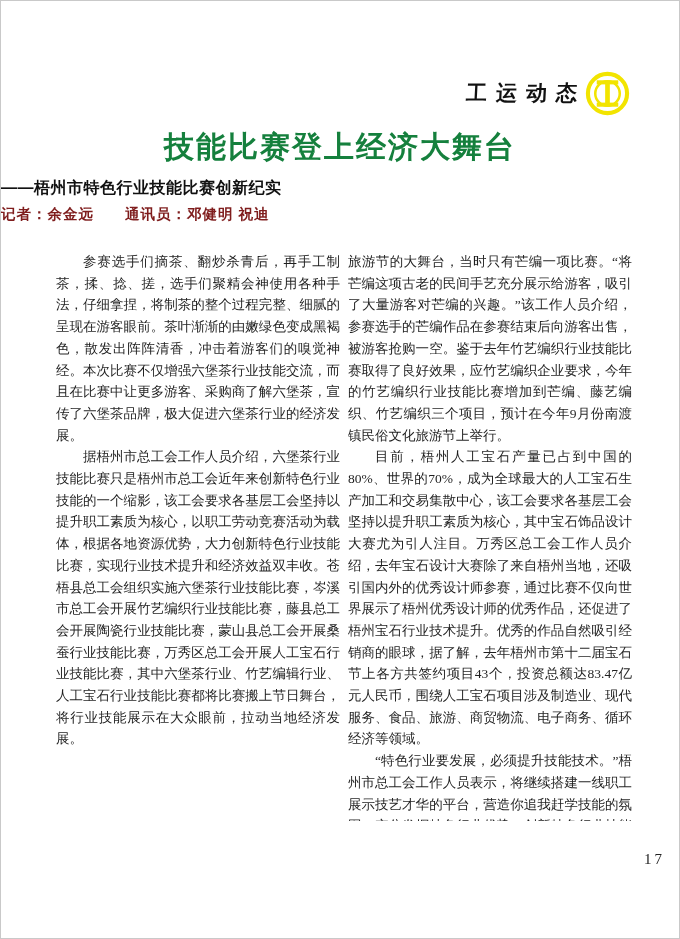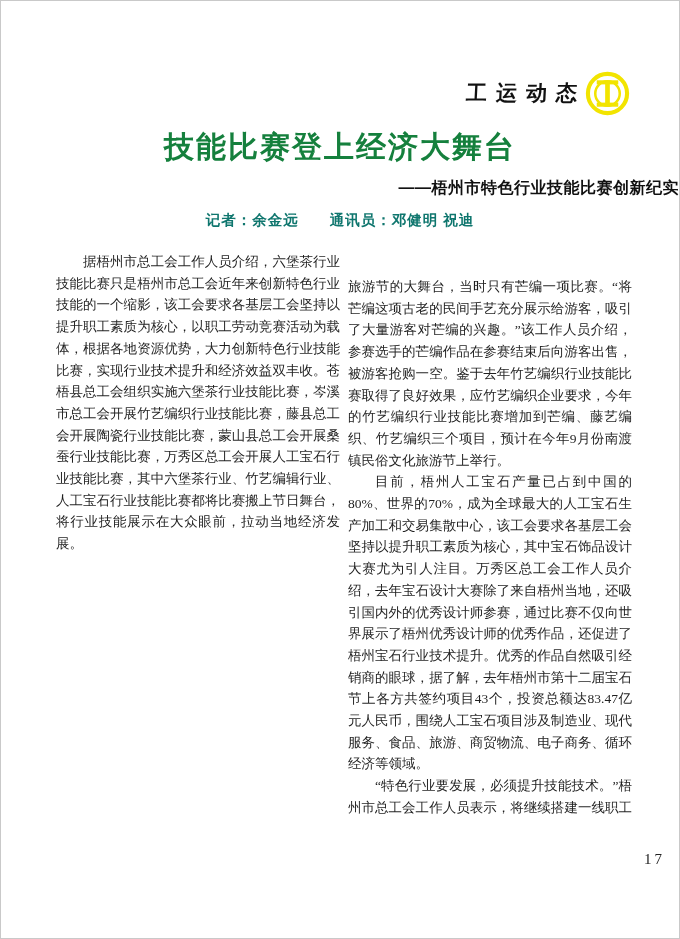--- a/index.html
+++ b/index.html
@@ -27,42 +27,42 @@
   .logo{width:47px;height:47px;flex:0 0 auto;}
   .article-title{
     position:absolute;top:126px;left:0;width:100%;
     text-align:center;
     font-size:30px;font-weight:bold;letter-spacing:2px;
     color:#15803d;
     font-family:"Liberation Serif","DejaVu Serif",serif;
   }
   .article-subtitle{
     position:absolute;top:177px;left:0;width:100%;
-    text-align:right;
+    text-align:left;
     font-family:"Liberation Sans","DejaVu Sans",sans-serif;
     font-size:16px;font-weight:bold;letter-spacing:0.5px;color:#111;
   }
   .article-byline{
-    position:absolute;top:210px;left:0;width:100%;
-    text-align:center;
+    position:absolute;top:204px;left:0;width:100%;
+    text-align:left;
     font-family:"Liberation Sans","DejaVu Sans",sans-serif;
-    font-size:14.5px;font-weight:bold;letter-spacing:1px;color:#0f766e;
+    font-size:14.5px;font-weight:bold;letter-spacing:1px;color:#7f1d1d;
   }
   .col{
     position:absolute;top:250px;width:284px;height:570px;
     font-size:13.5px;line-height:21.7px;
     text-align:justify;
     text-justify:inter-ideograph;
     overflow:hidden;
     color:#1f1f1f;
   }
   .col-left{left:55px;}
   .col-right{left:347px;}
   .col p{margin:0;text-indent:2em;}
-  .col p.no-indent{text-indent:0;margin-top:25px;}
+  .col p.no-indent{text-indent:0;}
   .page-number{
     position:absolute;left:595px;top:850px;
     font-size:15px;letter-spacing:3px;color:#222;
     font-family:"Liberation Serif","DejaVu Serif",serif;
     margin-left:48px;
   }
 </style>
 </head>
 <body>
 
@@ -75,20 +75,21 @@
     <rect x="13" y="33.3" width="22" height="4.2" fill="#f2e400"></rect>
     <rect x="21.6" y="12" width="4.8" height="24" fill="#f2e400"></rect>
   </svg>
 </div>
 
 <div class="article-title">技能比赛登上经济大舞台</div>
 <div class="article-subtitle">——梧州市特色行业技能比赛创新纪实</div>
 <div class="article-byline">记者：余金远　　通讯员：邓健明 祝迪</div>
 
 <div class="col col-left">
+  <p>参赛选手们摘茶、翻炒杀青后，再手工制茶，揉、捻、搓，选手们聚精会神使用各种手法，仔细拿捏，将制茶的整个过程完整、细腻的呈现在游客眼前。茶叶渐渐的由嫩绿色变成黑褐色，散发出阵阵清香，冲击着游客们的嗅觉神经。本次比赛不仅增强六堡茶行业技能交流，而且在比赛中让更多游客、采购商了解六堡茶，宣传了六堡茶品牌，极大促进六堡茶行业的经济发展。</p>
   <p>据梧州市总工会工作人员介绍，六堡茶行业技能比赛只是梧州市总工会近年来创新特色行业技能的一个缩影，该工会要求各基层工会坚持以提升职工素质为核心，以职工劳动竞赛活动为载体，根据各地资源优势，大力创新特色行业技能比赛，实现行业技术提升和经济效益双丰收。苍梧县总工会组织实施六堡茶行业技能比赛，岑溪市总工会开展竹艺编织行业技能比赛，藤县总工会开展陶瓷行业技能比赛，蒙山县总工会开展桑蚕行业技能比赛，万秀区总工会开展人工宝石行业技能比赛，其中六堡茶行业、竹艺编辑行业、人工宝石行业技能比赛都将比赛搬上节日舞台，将行业技能展示在大众眼前，拉动当地经济发展。</p>
 
 </div>
 
 <div class="col col-right">
   <p class="no-indent">旅游节的大舞台，当时只有芒编一项比赛。“将芒编这项古老的民间手艺充分展示给游客，吸引了大量游客对芒编的兴趣。”该工作人员介绍，参赛选手的芒编作品在参赛结束后向游客出售，被游客抢购一空。鉴于去年竹艺编织行业技能比赛取得了良好效果，应竹艺编织企业要求，今年的竹艺编织行业技能比赛增加到芒编、藤艺编织、竹艺编织三个项目，预计在今年9月份南渡镇民俗文化旅游节上举行。</p>
   <p>目前，梧州人工宝石产量已占到中国的80%、世界的70%，成为全球最大的人工宝石生产加工和交易集散中心，该工会要求各基层工会坚持以提升职工素质为核心，其中宝石饰品设计大赛尤为引人注目。万秀区总工会工作人员介绍，去年宝石设计大赛除了来自梧州当地，还吸引国内外的优秀设计师参赛，通过比赛不仅向世界展示了梧州优秀设计师的优秀作品，还促进了梧州宝石行业技术提升。优秀的作品自然吸引经销商的眼球，据了解，去年梧州市第十二届宝石节上各方共签约项目43个，投资总额达83.47亿元人民币，围绕人工宝石项目涉及制造业、现代服务、食品、旅游、商贸物流、电子商务、循环经济等领域。</p>
   <p><span>“特色行业要发展，必须提升技能技术。”梧州市总工会工作人员表示，将继续搭建一线职工展示技艺才华的平台，营造你追我赶学技能的氛围，充分发挥特色行业优势，创新特色行业技能比赛，使技能比赛真正做到促进技术提升，树立行业品牌，促进行业经济发展，为梧州市经济文化发展作贡献。</span></p>
 </div>
 

